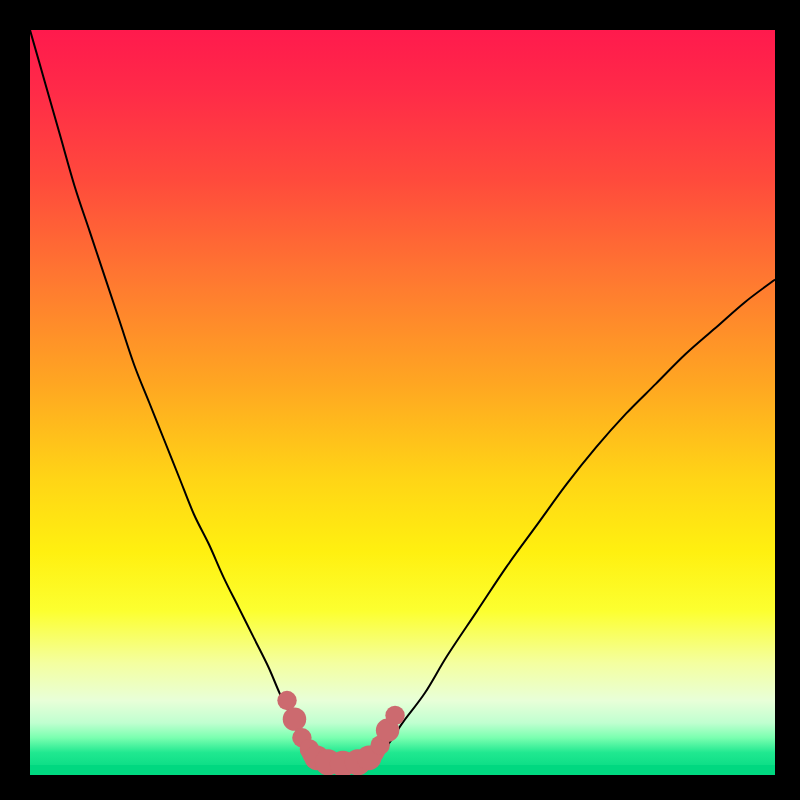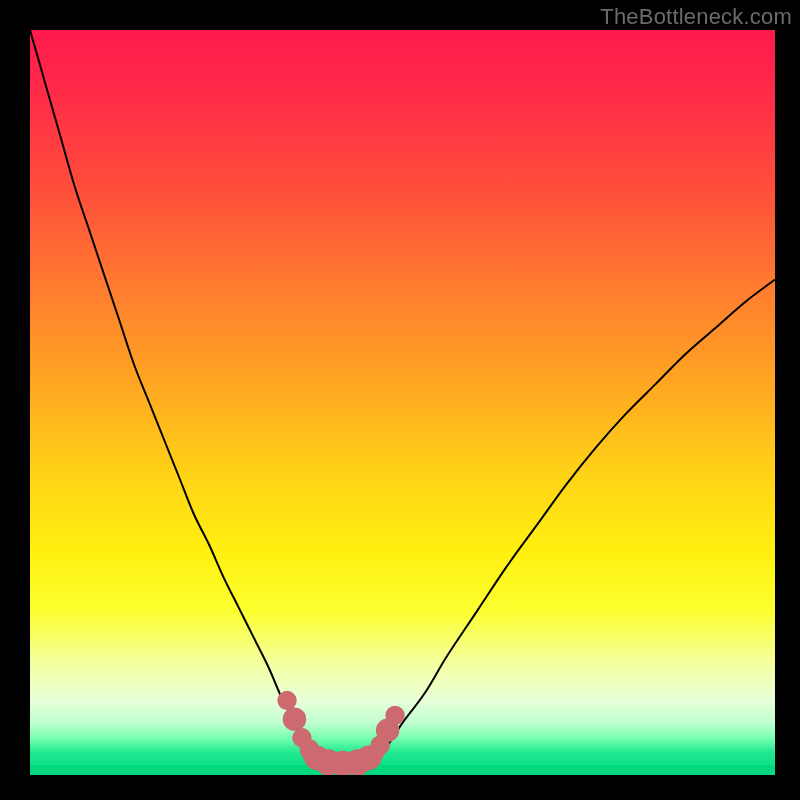--- a/index.html
+++ b/index.html
@@ -78,21 +78,20 @@
     stroke: #cc6a6f;
     stroke-width: 14;
     stroke-linecap: round;
     fill: none;
   }
 </style>
 </head>
 <body>
 
 <div class="frame">
-  <div class="watermark">TheBottleneck.com</div>
   <div class="plot">
     <div class="greenfloor"></div>
     <svg class="curves" viewBox="0 0 745 745" preserveAspectRatio="none">
       <path id="left-curve" class="curve" d="M 0 0 C 2.4833333333333334 8.691666666666663, 9.933333333333334 34.76666666666665, 14.9 52.14999999999998 C 19.866666666666667 69.5333333333333, 24.833333333333336 86.91666666666663, 29.8 104.29999999999995 C 34.766666666666666 121.68333333333328, 39.73333333333333 140.30833333333325, 44.699999999999996 156.44999999999993 C 49.666666666666664 172.5916666666666, 54.63333333333333 186.24999999999997, 59.6 201.14999999999998 C 64.56666666666666 216.04999999999998, 69.53333333333333 230.94999999999996, 74.5 245.84999999999997 C 79.46666666666667 260.75, 84.43333333333332 275.65000000000003, 89.39999999999999 290.55 C 94.36666666666666 305.45, 99.33333333333334 321.5916666666666, 104.30000000000001 335.24999999999994 C 109.26666666666668 348.9083333333333, 114.23333333333333 360.0833333333333, 119.2 372.5 C 124.16666666666667 384.9166666666667, 129.13333333333333 397.3333333333333, 134.1 409.75 C 139.06666666666666 422.1666666666667, 144.03333333333333 434.5833333333333, 149 447 C 153.96666666666667 459.4166666666667, 158.93333333333334 473.075, 163.9 484.25 C 168.86666666666667 495.425, 173.83333333333331 503.4958333333333, 178.79999999999998 514.05 C 183.76666666666665 524.6041666666666, 188.73333333333335 537.0208333333334, 193.70000000000002 547.575 C 198.66666666666669 558.1291666666667, 203.63333333333335 567.4416666666667, 208.60000000000002 577.375 C 213.5666666666667 587.3083333333333, 218.53333333333333 597.2416666666666, 223.5 607.175 C 228.46666666666667 617.1083333333333, 234.05416666666667 627.6625, 238.4 636.975 C 242.74583333333334 646.2875, 245.85000000000002 654.9791666666666, 249.57500000000002 663.05 C 253.3 671.1208333333333, 257.6458333333333 678.5708333333333, 260.75 685.4 C 263.8541666666667 692.2291666666666, 265.71666666666664 698.4375, 268.2 704.025 C 270.68333333333334 709.6125, 273.16666666666663 714.5791666666667, 275.65 718.925 C 278.1333333333333 723.2708333333333, 281.85833333333335 728.2375, 283.1 730.1"></path>
       <path id="valley-floor" class="curve" d="M 283.1 730.1 C 285.58333333333337 730.7208333333333, 293.03333333333336 733.2041666666667, 298 733.825 C 302.96666666666664 734.4458333333334, 307.9333333333333 734.0733333333334, 312.9 733.825 C 317.8666666666667 733.5766666666667, 322.83333333333337 733.2041666666667, 327.8 732.335 C 332.76666666666665 731.4658333333334, 340.21666666666664 729.2308333333333, 342.7 728.61"></path>
       <path id="right-curve" class="curve" d="M 342.7 728.61 C 345.18333333333334 726.375, 352.6333333333333 721.1600000000001, 357.59999999999997 715.2 C 362.5666666666666 709.24, 366.29166666666663 701.5416666666667, 372.5 692.85 C 378.70833333333337 684.1583333333333, 387.40000000000003 674.2249999999999, 394.85 663.05 C 402.3 651.875, 408.5083333333334 639.4583333333333, 417.20000000000005 625.8 C 425.8916666666667 612.1416666666667, 437.06666666666666 596, 447 581.1 C 456.93333333333334 566.2, 466.8666666666667 550.6791666666667, 476.8 536.4 C 486.73333333333335 522.1208333333333, 496.6666666666667 509.08333333333326, 506.6 495.42499999999995 C 516.5333333333333 481.76666666666665, 526.4666666666667 467.48749999999995, 536.4 454.45 C 546.3333333333333 441.4125, 556.2666666666667 428.99583333333334, 566.2 417.2 C 576.1333333333334 405.40416666666664, 586.0666666666667 394.2291666666667, 596 383.675 C 605.9333333333333 373.12083333333334, 615.8666666666666 363.80833333333334, 625.8 353.875 C 635.7333333333333 343.94166666666666, 645.6666666666667 333.38750000000005, 655.6 324.07500000000005 C 665.5333333333333 314.76250000000005, 675.4666666666667 306.69166666666666, 685.4 298 C 695.3333333333333 289.30833333333334, 705.2666666666667 279.99583333333334, 715.1999999999999 271.925 C 725.1333333333332 263.8541666666667, 740.0333333333333 253.29999999999998, 745 249.575"></path>
       <path id="valley-thick" class="marker-stroke" d="M 277.14000000000004 720.415 C 278.1333333333334 722.0291666666667, 279.62333333333333 727.865, 283.1 730.1 C 286.5766666666667 732.335, 293.03333333333336 733.2041666666667, 298 733.825 C 302.96666666666664 734.4458333333334, 307.9333333333333 734.0733333333334, 312.9 733.825 C 317.8666666666667 733.5766666666667, 322.83333333333337 733.2041666666667, 327.8 732.335 C 332.76666666666665 731.4658333333334, 339.22333333333336 730.5966666666667, 342.7 728.61 C 346.1766666666666 726.6233333333333, 347.66666666666663 721.7808333333332, 348.65999999999997 720.415"></path>
       <g id="markers">
           <circle cx="257.025" cy="670.5" r="9.705" class="marker"></circle>
           <circle cx="264.47499999999997" cy="689.125" r="11.7165" class="marker"></circle>

